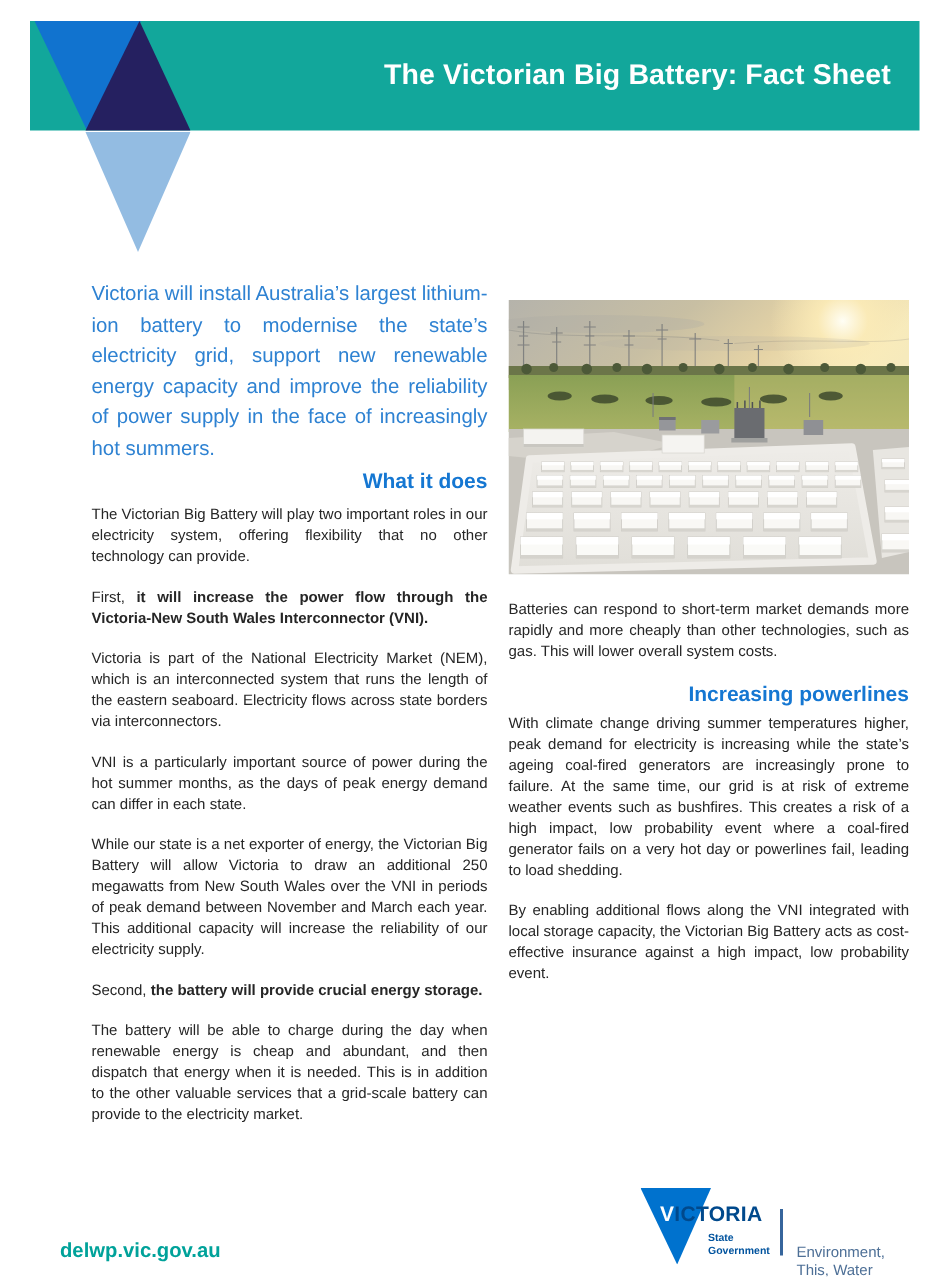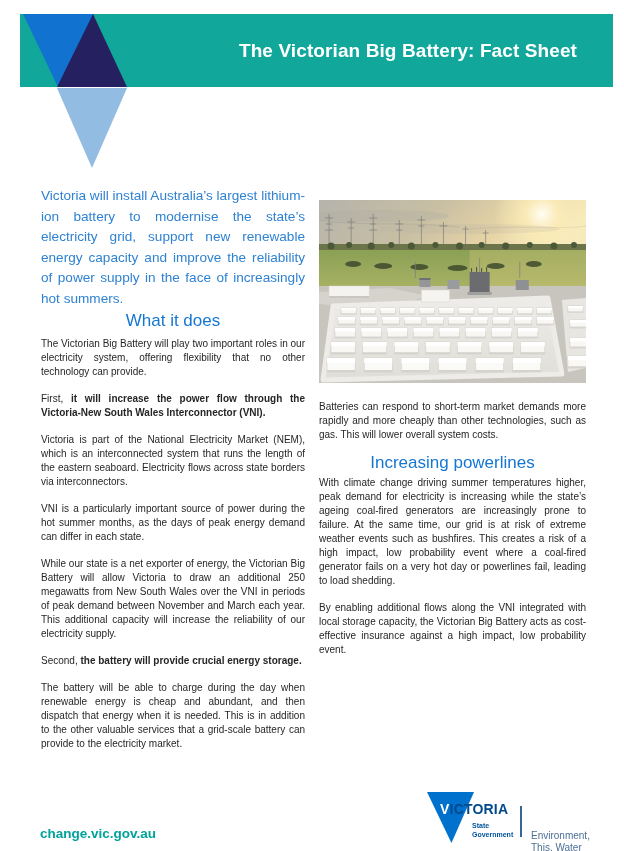--- a/index.html
+++ b/index.html
@@ -8,43 +8,43 @@
     background:#ffffff; overflow:hidden;
     font-family:"Liberation Sans", sans-serif;
     -webkit-font-smoothing:antialiased;
   }
 
   
   .band {
     position:absolute; left:20px; top:14px; width:593px; height:73px;
     background:#12a79b;
     display:flex; align-items:center; justify-content:flex-end;
-    padding-right:36px; box-sizing:border-box;
+    padding-right:19px; box-sizing:border-box;
   }
   .band h1 {
     margin:0; color:#ffffff; font-size:19px; font-weight:700;
     letter-spacing:0.1px;
   }
   .logo-mark { position:absolute; left:23px; top:14px; }
 
   
   .col {
     position:absolute; text-align:justify; color:#262626;
-    font-size:10px; line-height:14px;
+    font-size:10px; line-height:14px;margin-left:20px;
   }
   .col-left  { left:41px;  top:186px; width:264px; }
   .col-right { left:319px; top:200px; width:267px; }
   .col p { margin:0 0 13px 0; }
   .intro {
     font-size:13.6px; line-height:20.6px; color:#2e82d2;
     margin:0 0 0 0 !important;
   }
   .col h2 {
-    font-size:17px; line-height:15px; font-weight:400; color:#1577d2;
-    margin:8px 0 6px 0; text-align:center;
+    font-size:14px; line-height:15px; font-weight:700; color:#1577d2;
+    margin:8px 0 6px 0; text-align:right;
   }
   .col h2.h-first { margin:3px 0 9px 0; }
   .photo { display:block; width:267px; height:183px; margin:0 0 17px 0; }
 
   
   .website {
     position:absolute; left:40px; top:826px;
     font-size:13.5px; font-weight:700; color:#00a29a; text-decoration:none;
   }
   .vic-triangle {
@@ -260,21 +260,21 @@
           <use href="#b4" x="248" y="156"></use>
       </g>
     </svg>
 
     <p>Batteries can respond to short-term market demands more rapidly and more cheaply than other technologies, such as gas. This will lower overall system costs.</p>
     <h2>Increasing powerlines</h2>
     <p>With climate change driving summer temperatures higher, peak demand for electricity is increasing while the state’s ageing coal-fired generators are increasingly prone to failure. At the same time, our grid is at risk of extreme weather events such as bushfires. This creates a risk of a high impact, low probability event where a coal-fired generator fails on a very hot day or powerlines fail, leading to load shedding.</p>
     <p>By enabling additional flows along the VNI integrated with local storage capacity, the Victorian Big Battery acts as cost-effective insurance against a high impact, low probability event.</p>
   </section>
 
-  <a class="website" href="#">change.vic.gov.au</a>
+  <a class="website" href="#">delwp.vic.gov.au</a>
 
   <div class="vic-triangle"></div>
   <div class="vic-wordmark"><span class="wm-v">V</span><span class="wm-rest">ICTORIA</span></div>
   <div class="vic-sub">
     <span>State</span>
     <span>Government</span>
   </div>
   <div class="footer-divider"></div>
   <div class="dept">
     <span>Environment,</span>

